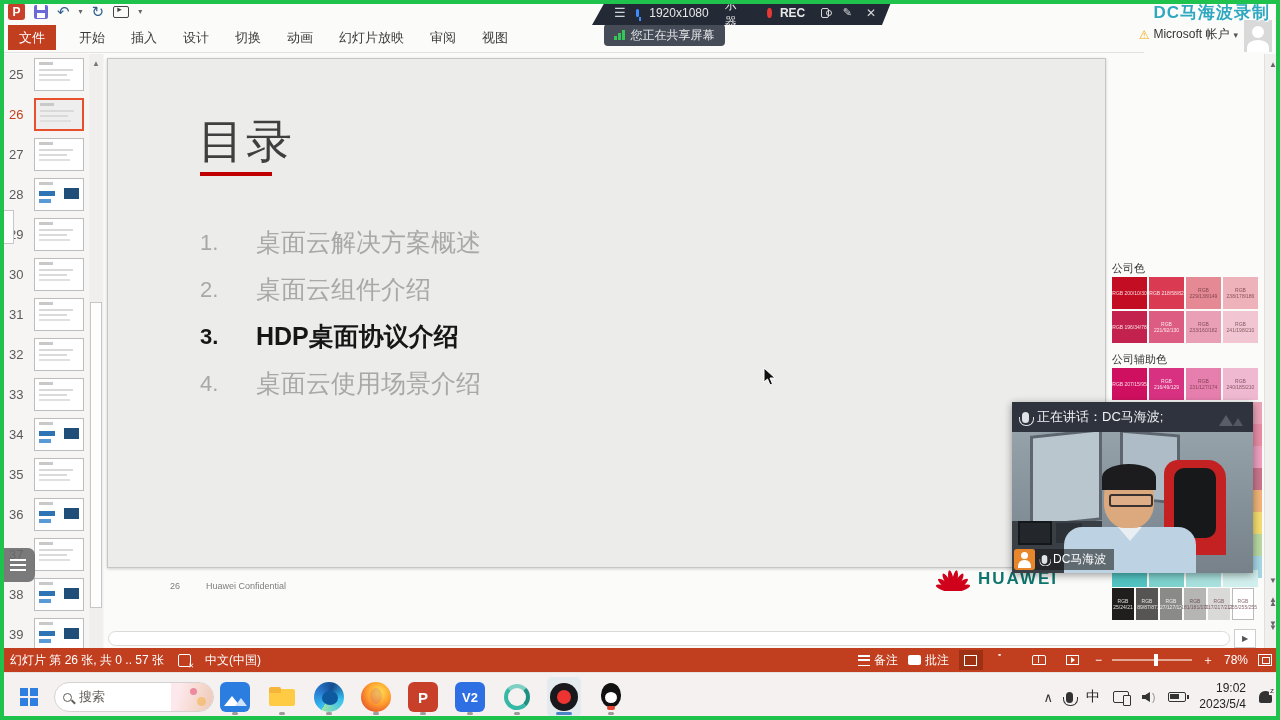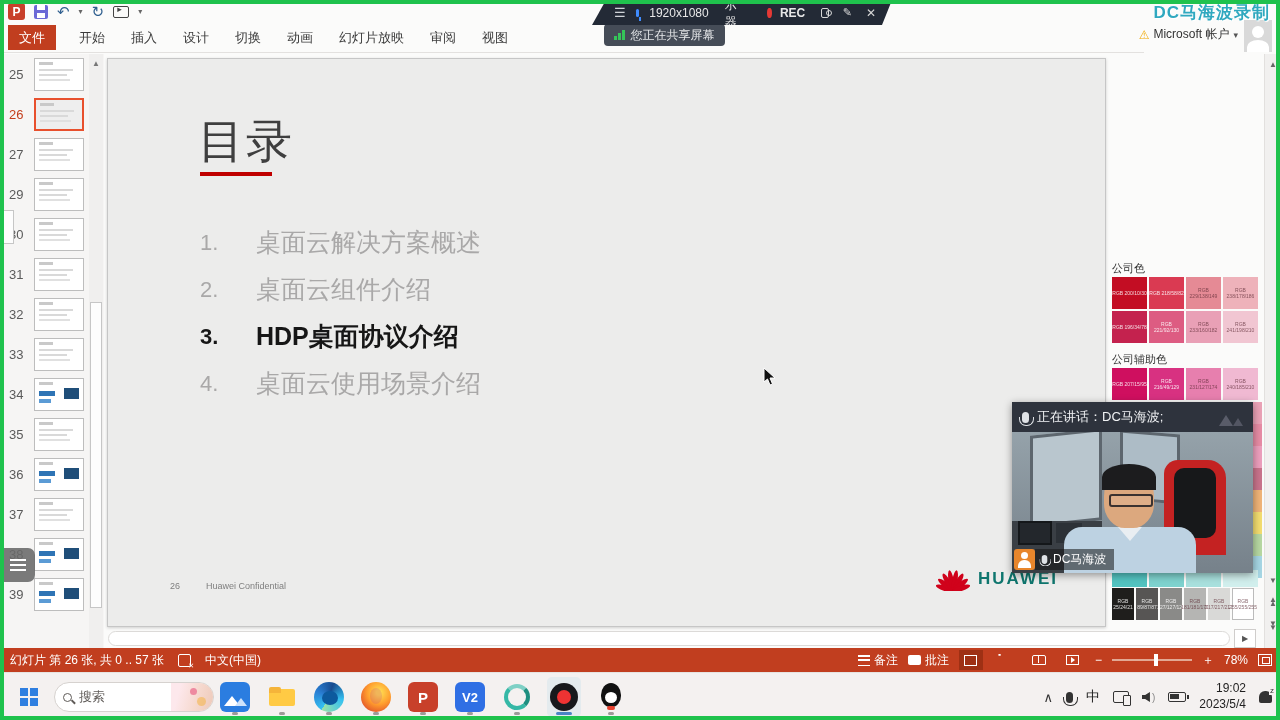--- a/index.html
+++ b/index.html
@@ -66,21 +66,21 @@
   .mini-l2 { position:absolute; left:4px; top:15px; width:28px; height:2px; background:#d9d9d9; }
   .mini-l3 { position:absolute; left:4px; top:20px; width:31px; height:2px; background:#e0e0e0; }
   .mini-b1 { position:absolute; left:4px; top:12px; width:16px; height:5px; background:#2e74b5; }
   .mini-b2 { position:absolute; right:4px; top:9px; width:15px; height:11px; background:#1f4e79; }
   .mini-b3 { position:absolute; left:4px; top:20px; width:12px; height:4px; background:#5b9bd5; }
   .pscroll { position:absolute; left:89px; top:54px; width:14px; height:594px; background:#f0efee; }
   .pscroll .arr { position:absolute; left:0; width:14px; height:14px; font-size:8px; color:#777; display:flex; align-items:center; justify-content:center; }
   .pthumb { position:absolute; left:1px; top:248px; width:12px; height:306px; background:#fdfdfd; border:1px solid #c6c6c6; }
 
   
-  .canvas { position:absolute; left:107px; top:58px; width:999px; height:569px; background:#ececeb; border:1px solid #c6c6c6; box-shadow:0 1px 3px rgba(0,0,0,.18); }
+  .canvas { position:absolute; left:107px; top:58px; width:999px; height:510px; background:#ececeb; border:1px solid #c6c6c6; box-shadow:0 1px 3px rgba(0,0,0,.18); }
   .slide-title { position:absolute; left:90px; top:52px; font-size:46px; color:#3f3f3f; font-weight:500; letter-spacing:2px; }
   .title-line { position:absolute; left:92px; top:113px; width:72px; height:4px; background:#c00000; }
   .toc { position:absolute; left:92px; top:160px; }
   .toc-item { display:flex; height:47px; align-items:center; color:#a9a8a8; font-size:25px; }
   .toc-item .n { width:56px; font-size:22px; }
   .toc-item.em { color:#161616; font-weight:bold; }
   .slide-pg { position:absolute; left:62px; top:522px; font-size:9px; color:#7f7f7f; }
   .slide-foot { position:absolute; left:98px; top:522px; font-size:9px; color:#7f7f7f; }
   .brand { position:absolute; left:828px; top:508px; display:flex; align-items:center; gap:8px; }
   .brand-name { font-size:17px; font-weight:bold; color:#0f766e; letter-spacing:2px; }
@@ -303,20 +303,29 @@
       <div class="trow">
         <span class="tnum">27</span>
         <div class="tbox">
           <div class="mini-t"></div>
           <div class="mini-l1"></div>
           <div class="mini-l2"></div>
           <div class="mini-l3"></div>
         </div>
       </div>
       <div class="trow">
+        <span class="tnum">28</span>
+        <div class="tbox">
+          <div class="mini-t"></div>
+          <div class="mini-b1"></div>
+          <div class="mini-b2"></div>
+          <div class="mini-b3"></div>
+        </div>
+      </div>
+      <div class="trow">
         <span class="tnum">29</span>
         <div class="tbox">
           <div class="mini-t"></div>
           <div class="mini-l1"></div>
           <div class="mini-l2"></div>
           <div class="mini-l3"></div>
         </div>
       </div>
       <div class="trow">
         <span class="tnum">30</span>

